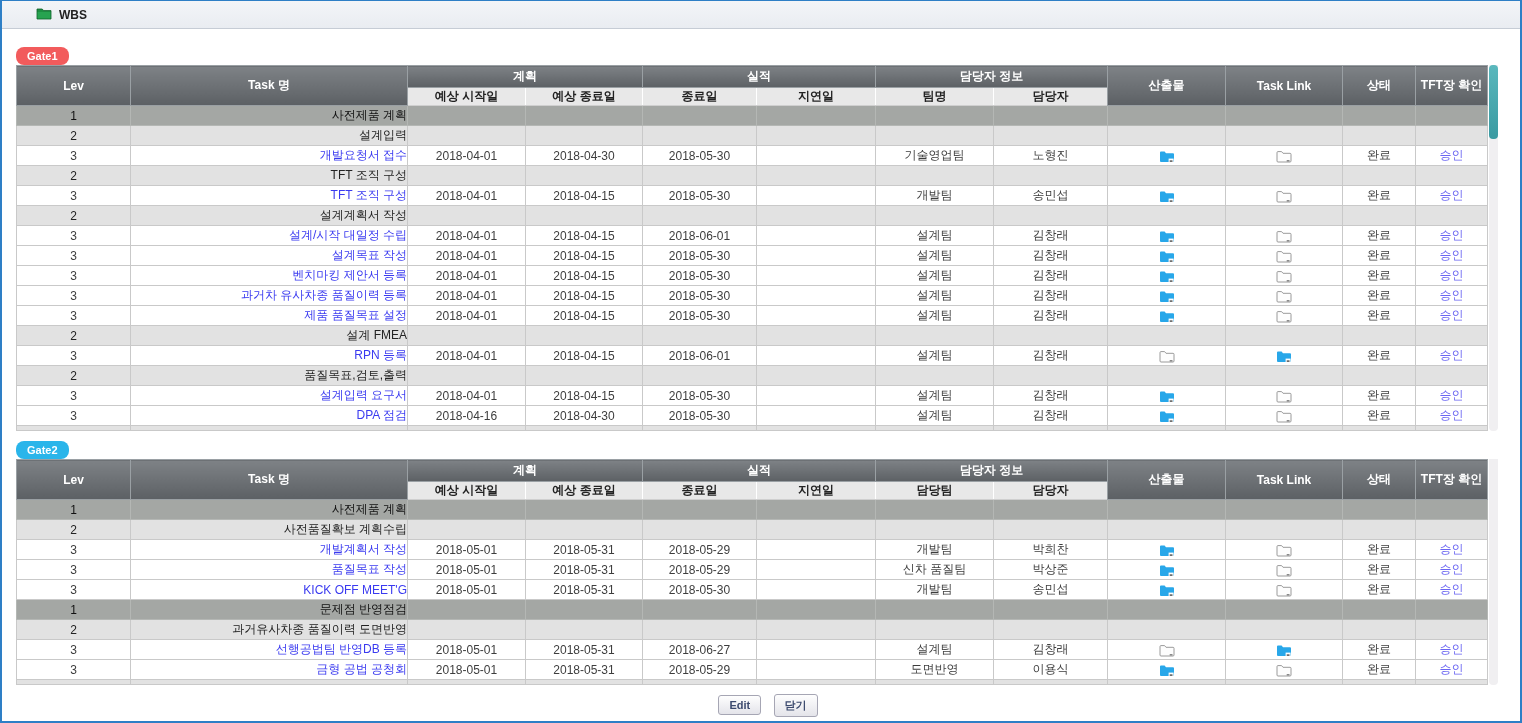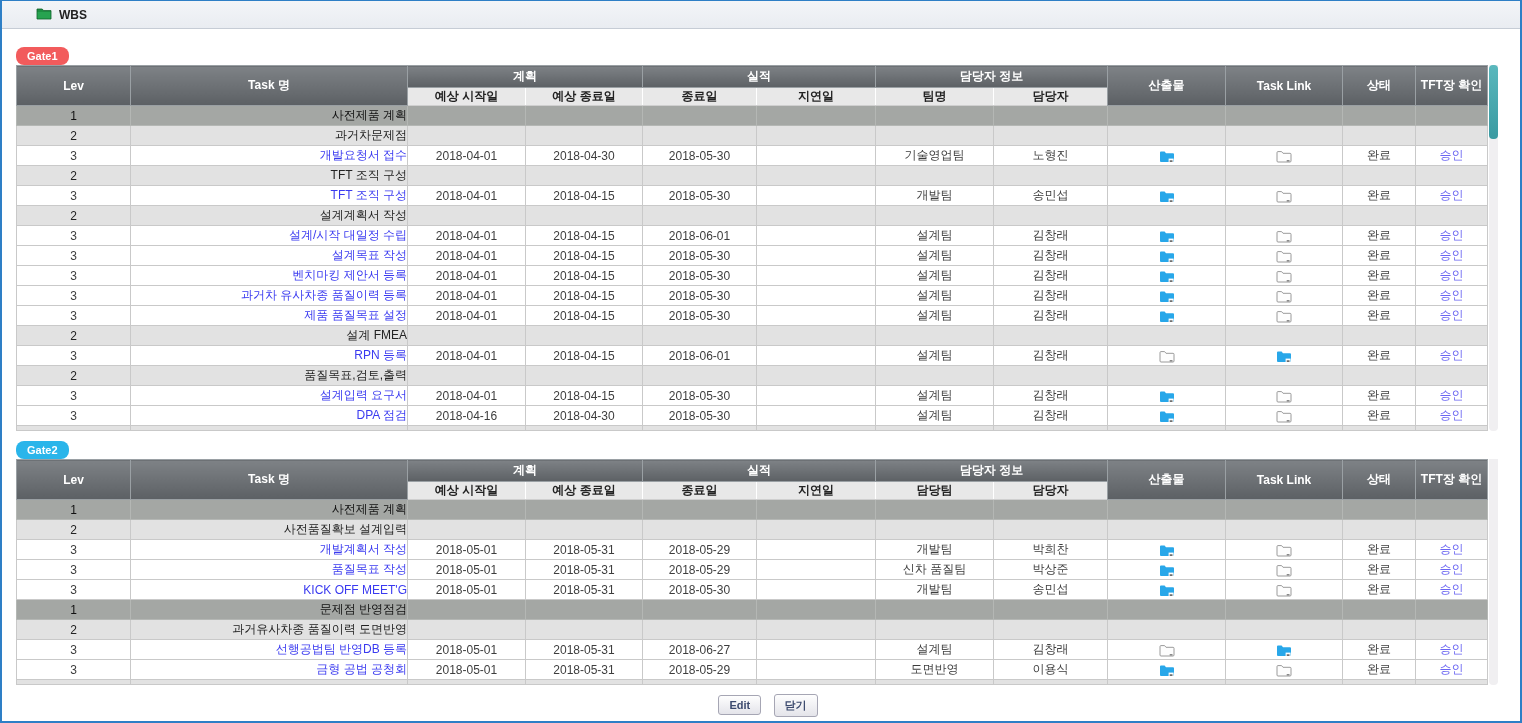--- a/index.html
+++ b/index.html
@@ -114,21 +114,21 @@
                 <td></td>
                 <td></td>
                 <td></td>
                 <td></td>
                 <td></td>
                 <td></td>
                 <td></td>
               </tr>
               <tr class="lev2">
                 <td>2</td>
-                <td class="task ind2">과거차문제점</td>
+                <td class="task ind2">설계입력</td>
                 <td></td>
                 <td></td>
                 <td></td>
                 <td></td>
                 <td></td>
                 <td></td>
                 <td></td>
                 <td></td>
                 <td></td>
                 <td></td>
@@ -466,21 +466,21 @@
                 <td></td>
                 <td></td>
                 <td></td>
                 <td></td>
                 <td></td>
                 <td></td>
                 <td></td>
               </tr>
               <tr class="lev2">
                 <td>2</td>
-                <td class="task ind2">사전품질확보 설계입력</td>
+                <td class="task ind2">사전품질확보 계획수립</td>
                 <td></td>
                 <td></td>
                 <td></td>
                 <td></td>
                 <td></td>
                 <td></td>
                 <td></td>
                 <td></td>
                 <td></td>
                 <td></td>

